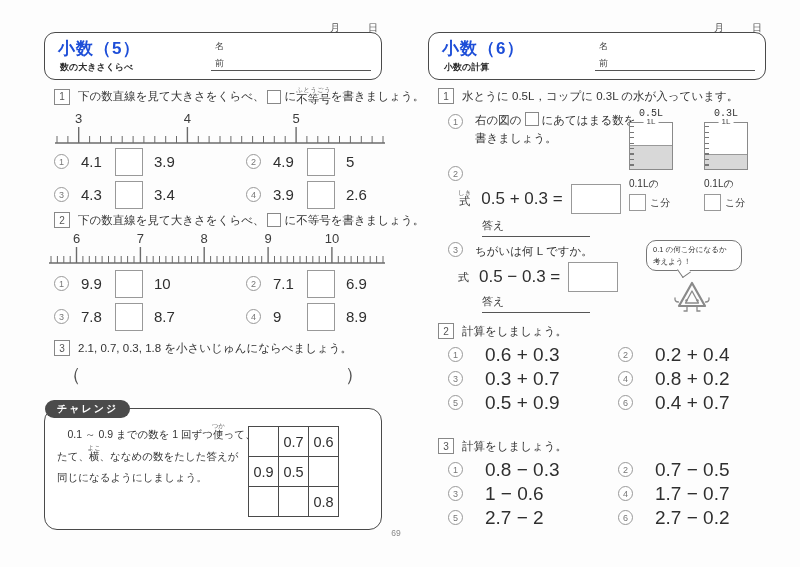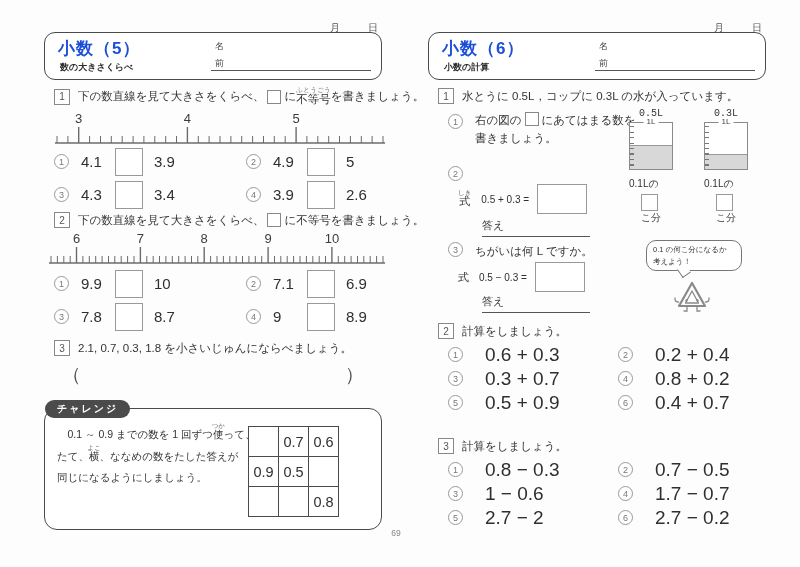--- a/index.html
+++ b/index.html
@@ -48,36 +48,36 @@
   .chal-grid{position:absolute;left:203px;top:17px;display:grid;grid-template-columns:repeat(3,30px);
     grid-auto-rows:30px;border-left:1.5px solid #4a4a4a;border-top:1.5px solid #4a4a4a;}
   .chal-cell{border-right:1.5px solid #4a4a4a;border-bottom:1.5px solid #4a4a4a;display:flex;
     align-items:center;justify-content:center;font-size:14.5px;color:#2f2f2f;background:#fff;}
 
   .q-row{position:absolute;font-size:11.5px;display:flex;align-items:flex-start;color:#333;}
   .q-text{line-height:1.6;}
   .q-line2{margin-left:0px;}
 
   .shiki-row{position:absolute;display:flex;align-items:center;font-size:11px;color:#333;}
-  .shiki-expr{font-size:10px;margin:0 8px 0 10px;color:#2f2f2f;}
+  .shiki-expr{font-size:17px;margin:0 8px 0 10px;color:#2f2f2f;}
   .ans-box{width:48px;height:28px;border:1.5px solid #999;background:#fff;}
 
   .answer-line{position:absolute;font-size:11px;color:#333;border-bottom:1.4px solid #555;
     width:108px;padding-bottom:3px;}
 
   .cup{position:absolute;width:44px;}
   .cup-amount{font-size:10px;text-align:center;margin-bottom:3px;color:#333;font-family:Liberation Mono, monospace;}
   .cup-body{position:relative;width:42px;height:46px;border:1.4px solid #8a8a8a;background:#fff;}
   .cup-1l{position:absolute;top:-6px;left:50%;transform:translateX(-50%);font-size:8px;background:#fff;
     padding:0 3px;color:#444;white-space:nowrap;}
   .cup-fill{position:absolute;left:0;right:0;bottom:0;background:#d8d8d8;border-top:1px solid #999;}
   .cup-ticks{position:absolute;left:0;top:3px;bottom:3px;width:4px;
     background:repeating-linear-gradient(to bottom,#777 0 1px,transparent 1px 5.5px);}
   .cup-caption{font-size:10px;margin-top:7px;color:#333;}
-  .cup-count{display:flex;align-items:center;font-size:10px;margin-top:3px;color:#333;flex-direction:column;}
+  .cup-count{display:flex;align-items:center;font-size:10px;margin-top:3px;color:#333;}
   .small-box{width:15px;height:15px;border:1.4px solid #999;margin-right:4px;background:#fff;flex:0 0 auto;}
 
   .bubble{position:absolute;left:222px;top:222px;width:96px;border:1.3px solid #777;border-radius:10px;
     padding:3px 6px;font-size:7.5px;line-height:1.55;background:#fff;color:#333;box-sizing:border-box;}
   .bubble-tail{position:absolute;bottom:-5.5px;left:32px;width:9px;height:9px;background:#fff;
     border-right:1.3px solid #777;border-bottom:1.3px solid #777;transform:rotate(55deg);}
   .mascot{position:absolute;left:248px;top:260px;}
 
   .calc-grid{position:absolute;left:24px;display:grid;grid-template-columns:170px auto;row-gap:7px;}
   .calc-item{display:flex;align-items:center;height:17px;}

